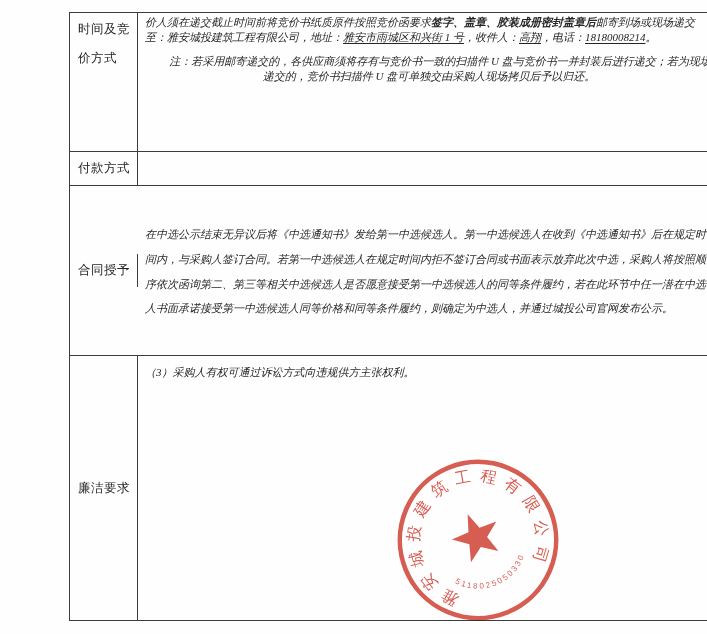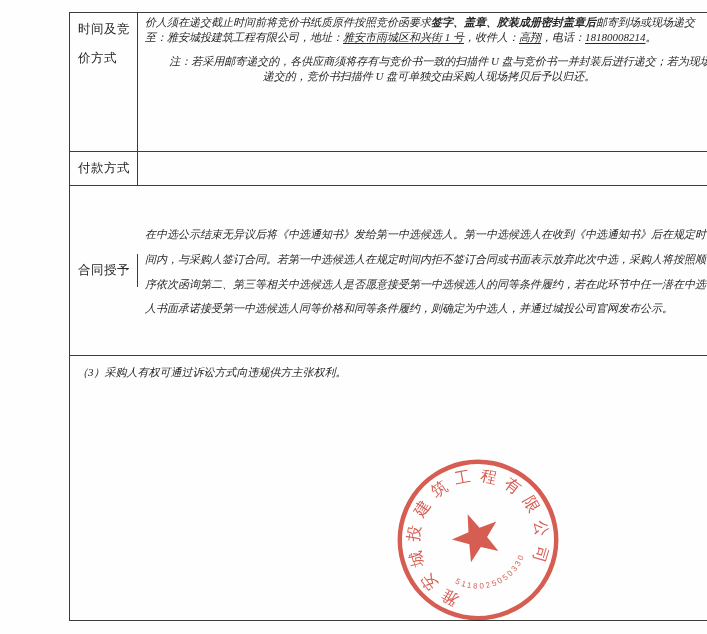--- a/index.html
+++ b/index.html
@@ -70,20 +70,21 @@
   </div>
 
   <div class="t-row row-3">
     <div class="cell-label lbl-top">合同授予</div>
     <div class="cell-content lh-wide">
         <div class="para"><span>在中选公示结束无异议后将《中选通知书》发给第一中选候选人。第一中选候选人在收到《中选通知书》后在规定时间内，与采购人签订合同。若第一中选候选人在规定时间内拒不签订合同或书面表示放弃此次中选，采购人将按照顺序依次函询第二、第三等相关中选候选人是否愿意接受第一中选候选人的同等条件履约，若在此环节中任一潜在中选人书面承诺接受第一中选候选人同等价格和同等条件履约，则确定为中选人，并通过城投公司官网发布公示。</span></div>
       </div>
   </div>
 
   <div class="t-row row-4">
+    <div class="cell-label lbl-center">廉洁要求</div>
     <div class="cell-content lh-wide">
         <div class="para"><span>（3）采购人有权可通过诉讼方式向违规供方主张权利。</span></div>
       </div>
   </div>
 
 </div>
 
 <div class="seal">
   <svg viewBox="0 0 200 200" xmlns="http://www.w3.org/2000/svg">
     <g fill="none" stroke="#cf392c">

